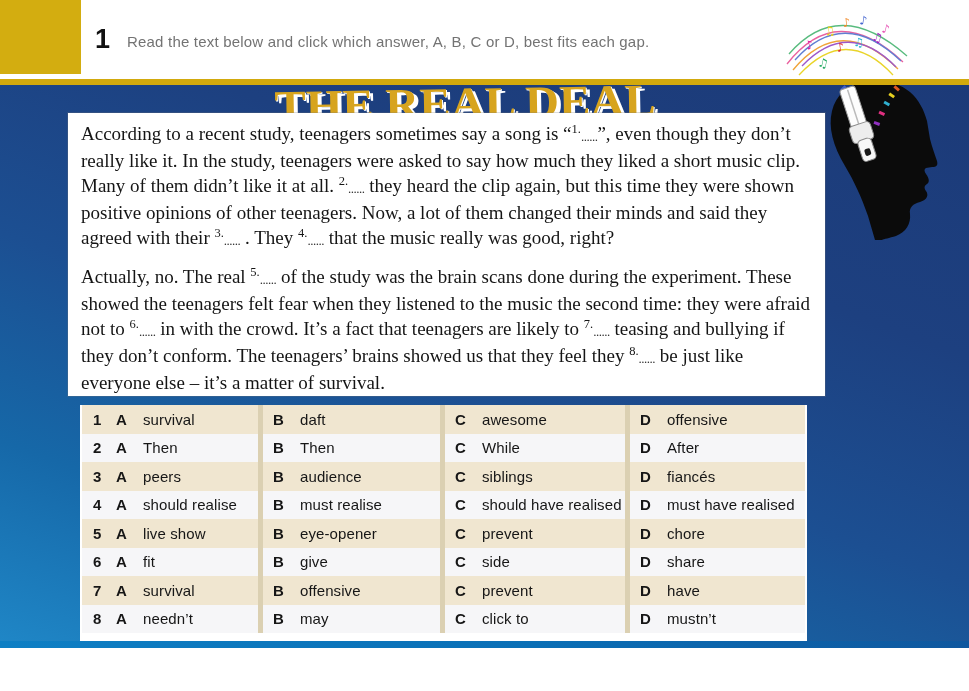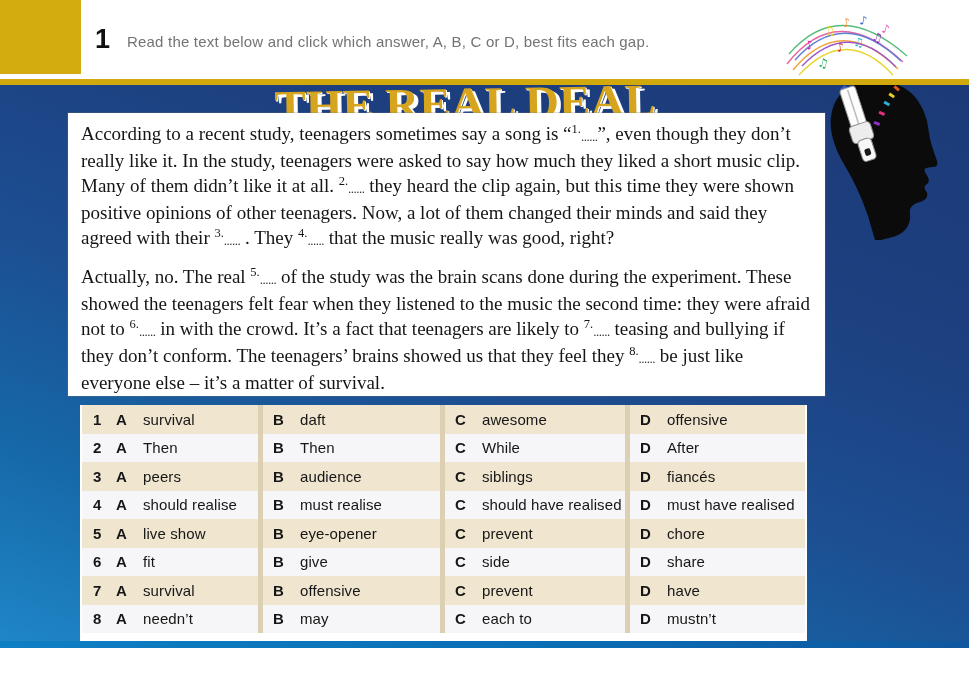--- a/index.html
+++ b/index.html
@@ -241,20 +241,20 @@
         <span class="row-num">8</span>
         <span class="opt-letter">A</span>
         <span class="opt-text">needn’t</span>
       </div>
       <div class="cell even">
         <span class="opt-letter">B</span>
         <span class="opt-text">may</span>
       </div>
       <div class="cell even">
         <span class="opt-letter">C</span>
-        <span class="opt-text">each to</span>
+        <span class="opt-text">click to</span>
       </div>
       <div class="cell even">
         <span class="opt-letter">D</span>
         <span class="opt-text">mustn’t</span>
       </div>
     </div>
 </div>
 
 </body></html>

